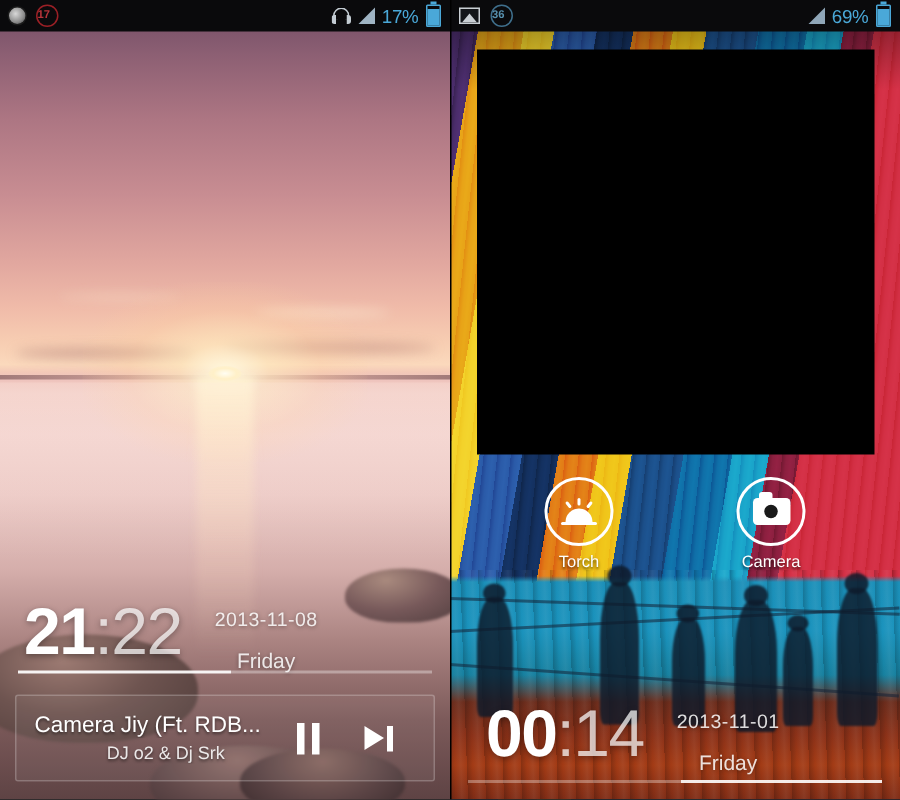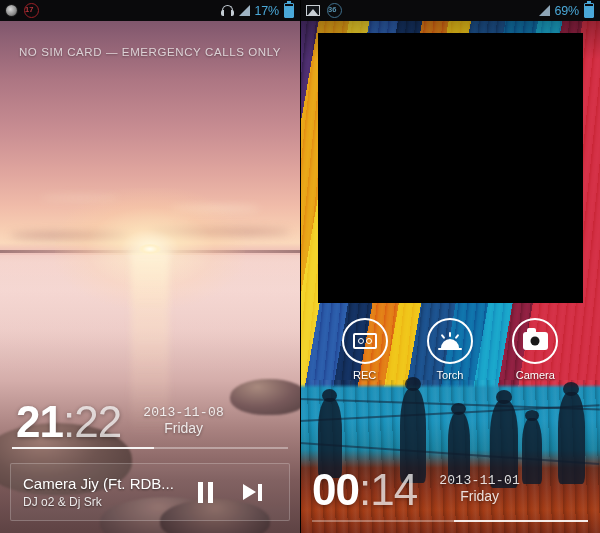--- a/index.html
+++ b/index.html
@@ -438,40 +438,40 @@
 
   
   .clock-row {
     position: absolute;
     left: 0; right: 0;
     display: flex;
     align-items: flex-start;
     z-index: 25;
   }
   .clock-left { top: 398px; padding-left: 16px; }
-  .clock-right { top: 466px; padding-left: 12px; }
+  .clock-right { top: 466px; padding-left: 24px; }
   .clock-time {
     font-size: 44px;
     line-height: 48px;
     color: #fff;
     letter-spacing: -1px;
     text-shadow: 0 1px 4px rgba(0,0,0,0.35);
     white-space: nowrap;
   }
   .clock-time .hh { font-weight: bold; }
   .clock-time .mm { font-weight: 300; color: rgba(255,255,255,0.72); }
   .clock-date {
     margin-left: 22px;
     margin-top: 7px;
     text-align: center;
     color: rgba(255,255,255,0.85);
     text-shadow: 0 1px 3px rgba(0,0,0,0.4);
   }
-  .clock-date .d1 { font-size: 13px; display: block; letter-spacing: 0.3px; font-family: Liberation Mono, monospace; }
-  .clock-date .d2 { font-size: 14px; display: block; margin-top: 0; text-align: center; }
+  .clock-date .d1 { font-size: 13px; display: block; letter-spacing: 0.3px; }
+  .clock-date .d2 { font-size: 14px; display: block; margin-top: 12px; text-align: center; }
 
   
   .slider-line {
     position: absolute;
     left: 12px; right: 12px;
     height: 2px;
     z-index: 25;
   }
   .slider-line .seg {
     position: absolute;
@@ -510,20 +510,21 @@
     overflow: hidden;
     text-shadow: 0 1px 2px rgba(0,0,0,0.5);
   }
   .music-artist {
     color: rgba(255,255,255,0.88);
     font-size: 12px;
     margin-top: 3px;
     white-space: nowrap;
     overflow: hidden;
     text-shadow: 0 1px 2px rgba(0,0,0,0.5);
+    text-align: center;
   }
   .music-ctrls {
     display: flex;
     align-items: center;
     gap: 30px;
     padding-right: 26px;
   }
   .btn-pause {
     display: flex;
     gap: 5px;
@@ -590,21 +591,20 @@
         <span class="icon-badge-circle">17</span>
       </div>
       <div class="sb-right">
         <span class="icon-headphone"></span>
         <span class="sig"></span>
         <span class="sb-pct">17%</span>
         <span class="batt"></span>
       </div>
     </div>
 
-    <div class="sim-text">NO SIM CARD — EMERGENCY CALLS ONLY</div>
 
     <div class="clock-row clock-left">
       <div class="clock-time">
         <span class="hh">21</span><span class="mm">:22</span>
       </div>
       <div class="clock-date">
         <span class="d1">2013-11-08</span>
         <span class="d2">Friday</span>
       </div>
     </div>
@@ -660,29 +660,20 @@
         <span class="icon-badge-circle blue">36</span>
       </div>
       <div class="sb-right">
         <span class="sig dim"></span>
         <span class="sb-pct">69%</span>
         <span class="batt"></span>
       </div>
     </div>
 
     <div class="cam-actions">
-      <div class="cam-action">
-        <span class="cam-circle">
-          <span class="ico-rec">
-              <i></i>
-              <i></i>
-            </span>
-        </span>
-        <span class="cam-label">REC</span>
-      </div>
       <div class="cam-action">
         <span class="cam-circle">
           <span class="ico-torch">
             <span class="ray ray1"></span>
               <span class="ray ray2"></span>
               <span class="ray ray3"></span>
             <span class="dome"></span>
               <span class="base"></span>
           </span>
         </span>

